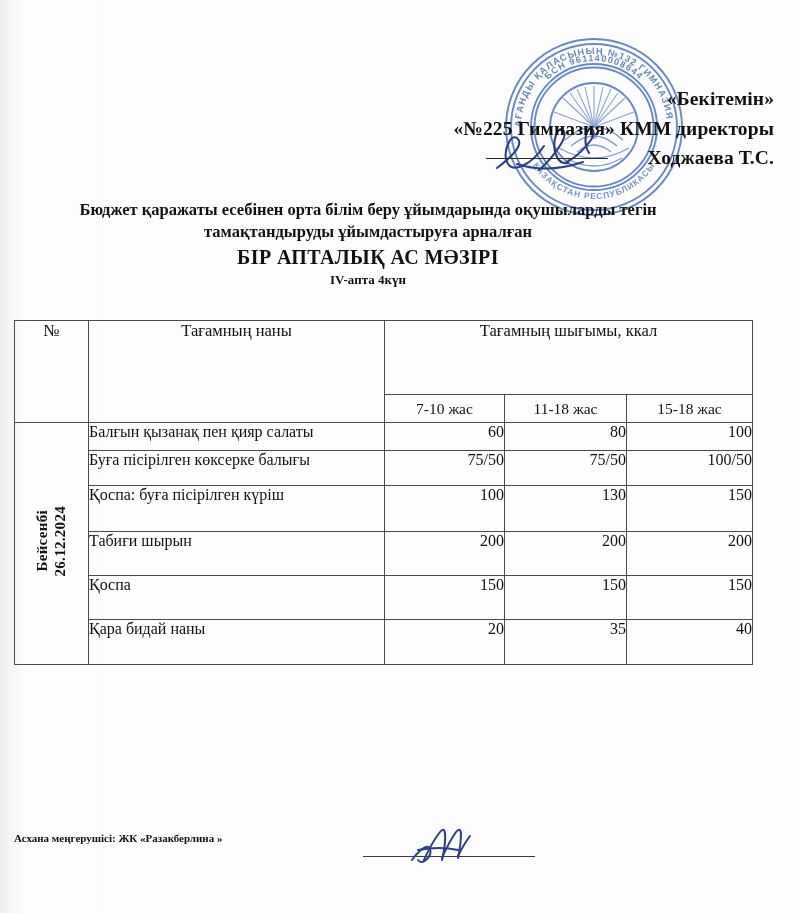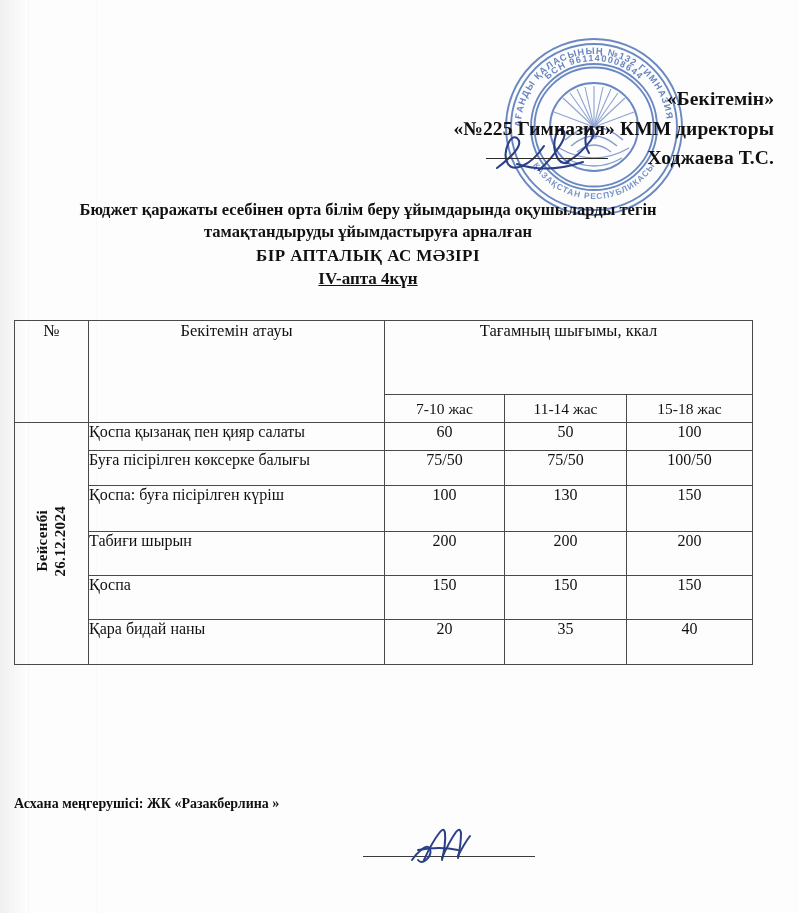--- a/index.html
+++ b/index.html
@@ -84,22 +84,22 @@
     top: 199px;
     left: 0;
     width: 736px;
     text-align: center;
     font-weight: bold;
     font-size: 16.5px;
     line-height: 1.36;
     z-index: 4;
   }
   .title-block .l1 { letter-spacing: 0; }
-  .title-block .l3 { font-size: 17px; letter-spacing: .4px; }
-  .title-block .l4 { font-size: 17px; text-decoration: underline; }
+  .title-block .l3 { font-size: 20px; letter-spacing: .4px; }
+  .title-block .l4 { font-size: 13px; }
 
   
   .tbl-wrap {
     position: absolute;
     left: 14px;
     top: 320px;
     width: 738px;
   }
   table.menu {
     border-collapse: collapse;
@@ -135,21 +135,21 @@
     margin-top: 8px;
   }
 
   td.dish {
     padding-left: 9px;
     font-size: 16px;
     vertical-align: top;
     padding-top: 5px;
   }
   td.val {
-    text-align: center;
+    text-align: right;
     font-size: 16px;
     vertical-align: top;
     padding-top: 5px;
   }
 
   td.daycell {
     vertical-align: middle;
     text-align: center;
     padding: 0;
   }
@@ -162,23 +162,23 @@
     letter-spacing: .3px;
     white-space: nowrap;
     display: inline-block;
   }
   .daylabel .d2 { display: block; }
 
   
   .footer {
     position: absolute;
     left: 14px;
-    top: 796px;
-    font-weight: bold;
-    font-size: 14px;
+    top: 832px;
+    font-weight: bold;
+    font-size: 11px;
     white-space: nowrap;
     z-index: 4;
   }
   .foot-line {
     position: absolute;
     left: 363px;
     top: 856px;
     width: 172px;
     height: 0;
     border-top: 1.7px solid #3a3a3a;
@@ -277,40 +277,40 @@
       <colgroup>
         <col class="c-num">
           <col class="c-dish">
           <col class="c-a1">
           <col class="c-a2">
           <col class="c-a3">
       </colgroup>
       <thead>
         <tr>
           <th class="h-main h-num" rowspan="2">№</th>
-          <th class="h-main" rowspan="2">Бекітемін атауы</th>
+          <th class="h-main" rowspan="2">Тағамның наны</th>
           <th class="h-main" colspan="3">Тағамның шығымы, ккал</th>
         </tr>
         <tr>
           <th class="h-age">7-10 жас</th>
-          <th class="h-age">11-14 жас</th>
+          <th class="h-age">11-18 жас</th>
           <th class="h-age">15-18 жас</th>
         </tr>
       </thead>
       <tbody>
         <tr style="height:28px">
           <td class="daycell" rowspan="6">
             <span class="daylabel">
               <span class="d1">Бейсенбі</span>
               <span class="d2">26.12.2024</span>
             </span>
           </td>
-          <td class="dish">Қоспа қызанақ пен қияр салаты</td>
+          <td class="dish">Балғын қызанақ пен қияр салаты</td>
           <td class="val">60</td>
-          <td class="val">50</td>
+          <td class="val">80</td>
           <td class="val">100</td>
         </tr>
         <tr style="height:35px">
           <td class="dish">Буға пісірілген көксерке балығы</td>
           <td class="val">75/50</td>
           <td class="val">75/50</td>
           <td class="val">100/50</td>
         </tr>
         <tr style="height:46px">
           <td class="dish">Қоспа: буға пісірілген күріш</td>

